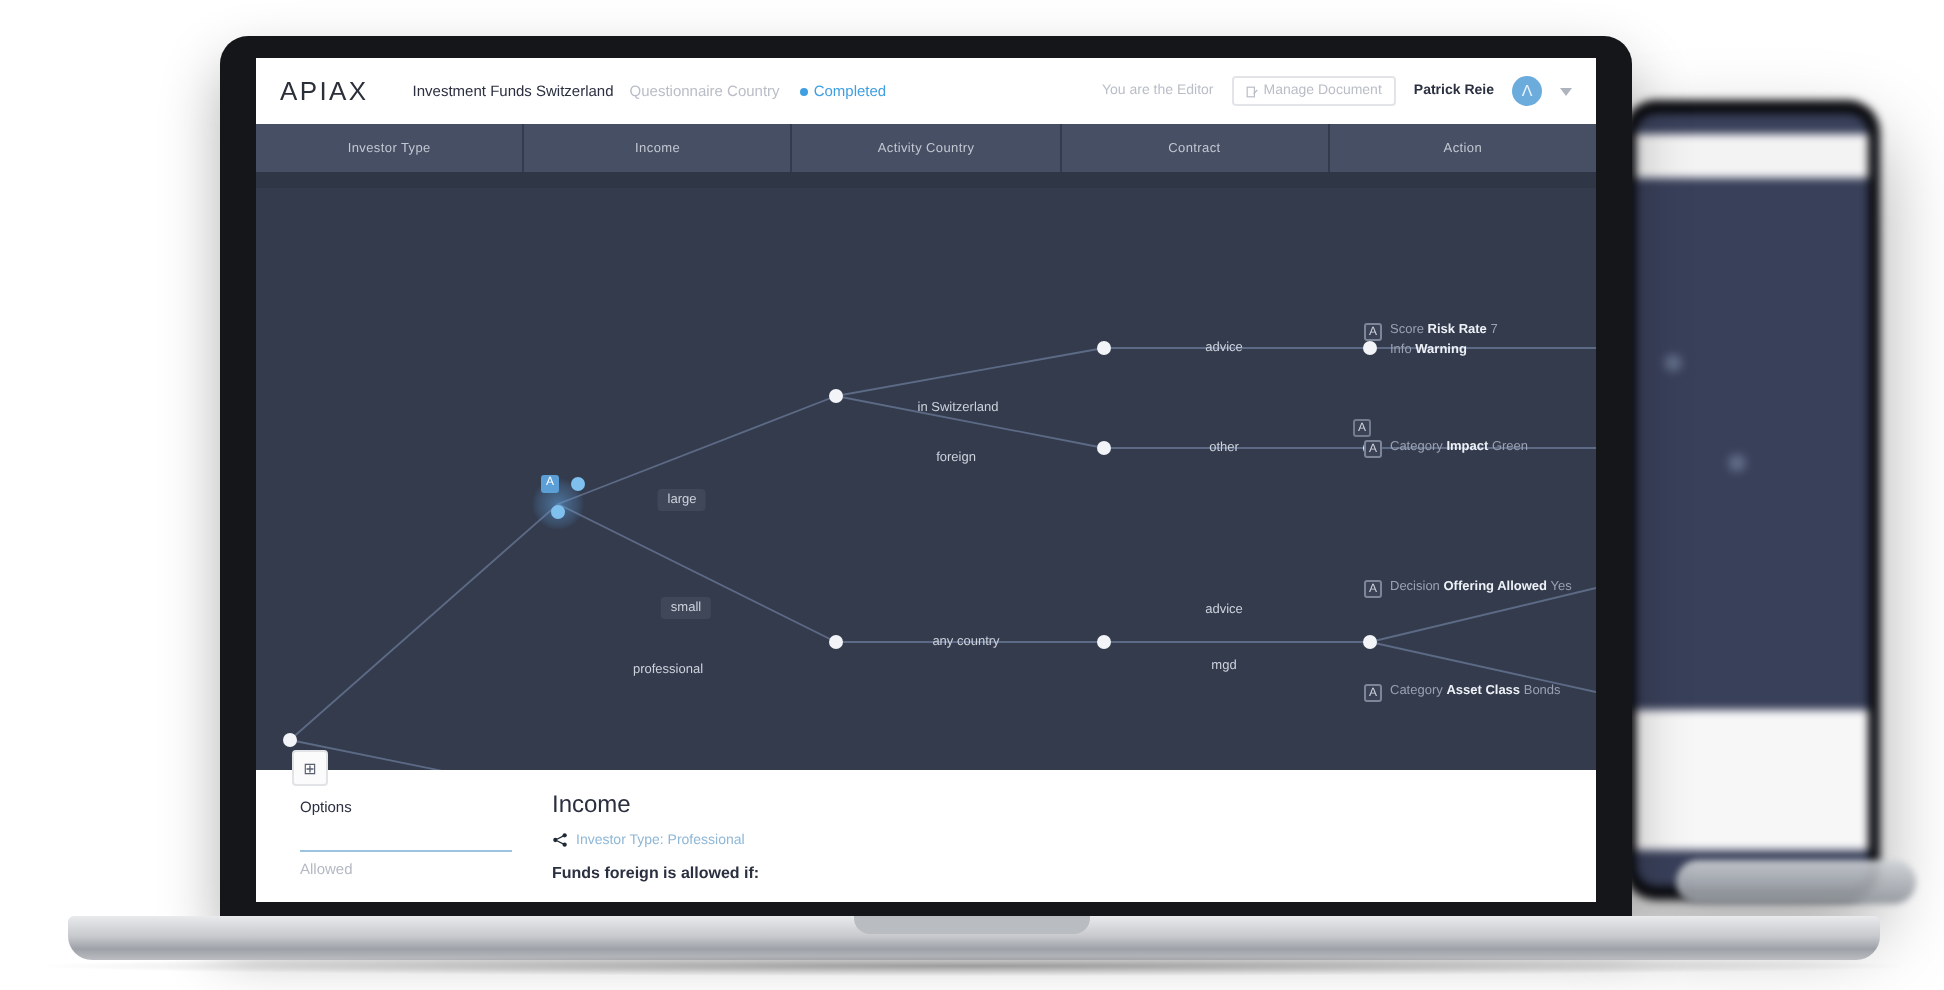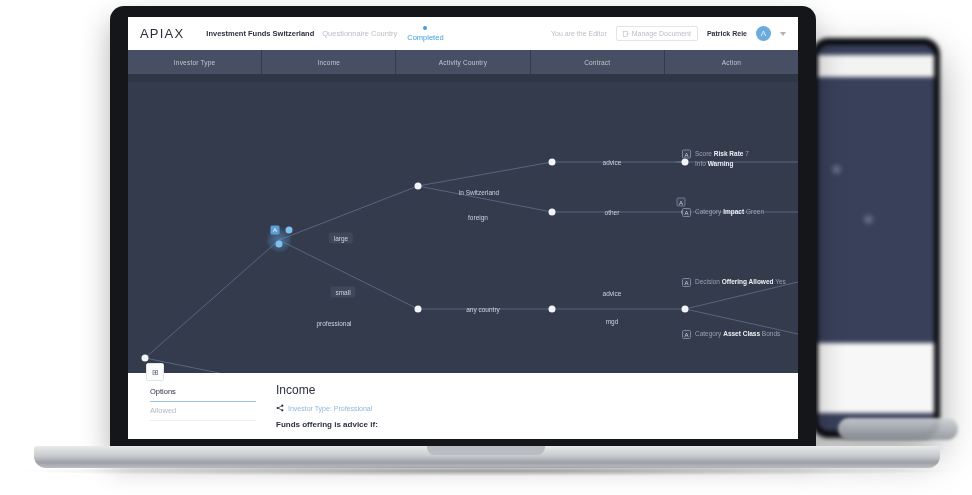--- a/index.html
+++ b/index.html
@@ -4,21 +4,21 @@
 <style>
   html,body{margin:0;padding:0;}
   body{
     width:972px;height:495px;overflow:hidden;
     background:#ffffff;
     font-family:"Liberation Sans","DejaVu Sans",sans-serif;
     position:relative;
   }
 
   
-  .scene{position:absolute;inset:0;}
+  .scene{position:absolute;inset:0;margin-top:12px;}
 
   
   .tablet{
     position:absolute;left:812px;top:38px;width:128px;height:400px;
     background:#0b0c10;border-radius:16px;
     filter:blur(2.2px);
     box-shadow:0 18px 40px rgba(0,0,0,.35);
   }
   .tablet-screen{
     position:absolute;left:6px;top:7px;right:6px;bottom:7px;
@@ -61,23 +61,23 @@
 
   
   .topbar{
     height:33px;background:#ffffff;display:flex;align-items:center;
     padding:0 12px;box-sizing:border-box;
   }
   .logo{
     font-size:13px;letter-spacing:1.2px;color:#2b2f3a;font-weight:400;
     font-family:"Liberation Sans",sans-serif;
   }
-  .doc-title{font-size:7.5px;font-weight:bold;color:#2b3040;margin-left:22px;}
+  .doc-title{font-size:7.5px;font-weight:normal;color:#2b3040;margin-left:22px;}
   .doc-sub{font-size:7.5px;color:#b9bdc6;margin-left:8px;}
-  .doc-status{font-size:7.5px;color:#3f9fe0;margin-left:10px;display:flex;align-items:center;gap:3px;flex-direction:column;}
+  .doc-status{font-size:7.5px;color:#3f9fe0;margin-left:10px;display:flex;align-items:center;gap:3px;}
   .dot-blue{width:4px;height:4px;border-radius:50%;background:#3f9fe0;display:inline-block;}
   .topbar-right{margin-left:auto;display:flex;align-items:center;gap:9px;}
   .editor-note{font-size:7px;color:#b9bdc6;}
   .manage-btn{
     font-size:7px;color:#b9bdc6;border:1px solid #e2e4e8;border-radius:2px;
     padding:3px 6px;display:flex;align-items:center;gap:3px;background:#fff;
   }
   .user-name{font-size:7px;color:#2b3040;font-weight:bold;}
   .avatar{
     width:15px;height:15px;border-radius:50%;background:#6cacdd;
@@ -146,21 +146,21 @@
   
   .handle{
     position:absolute;left:18px;top:-10px;width:16px;height:16px;background:#fbfbfc;
     border:1px solid #e1e3e7;border-radius:2px;display:flex;align-items:center;justify-content:center;
     color:#5b6170;font-size:8px;z-index:5;
   }
 
   
   .panel{position:relative;height:74px;background:#ffffff;display:flex;padding-top:10px;box-sizing:border-box;}
   .panel-left{width:128px;padding-left:22px;box-sizing:border-box;}
-  .ptab{font-size:7.5px;padding:4px 0 5px;color:#2b3040;}
+  .ptab{font-size:7.5px;padding:4px 0 17px;color:#2b3040;}
   .ptab.active{border-bottom:1.5px solid #9cc3e0;}
   .ptab.inactive{color:#b4b9c3;border-bottom:1px solid #eceef1;}
   .panel-main{flex:1;padding-left:20px;}
   .panel-title{font-size:12px;color:#2b3040;font-weight:normal;margin:0 0 7px;}
   .crumb{display:flex;align-items:center;gap:4px;font-size:7px;color:#8fb7d6;margin-bottom:8px;}
   .panel-q{font-size:8px;color:#2b3040;font-weight:bold;}
 </style>
 </head>
 <body>
 
@@ -364,21 +364,21 @@
         <div class="crumb">
           <svg width="8" height="8" viewBox="0 0 12 12">
             <circle cx="2.5" cy="6" r="1.6" fill="#1f2a37"></circle>
             <circle cx="9.5" cy="2.5" r="1.6" fill="#1f2a37"></circle>
             <circle cx="9.5" cy="9.5" r="1.6" fill="#1f2a37"></circle>
             <line x1="2.5" y1="6" x2="9.5" y2="2.5" stroke="#1f2a37" stroke-width="1"></line>
             <line x1="2.5" y1="6" x2="9.5" y2="9.5" stroke="#1f2a37" stroke-width="1"></line>
           </svg>
           <span>Investor Type: Professional</span>
         </div>
-        <div class="panel-q">Funds offering is advice if:</div>
+        <div class="panel-q">Funds foreign is allowed if:</div>
       </div>
     </div>
 
   </div>
 
   <div class="laptop-base"></div>
   <div class="laptop-notch"></div>
   <div class="laptop-shadow"></div>
 </div>
 

